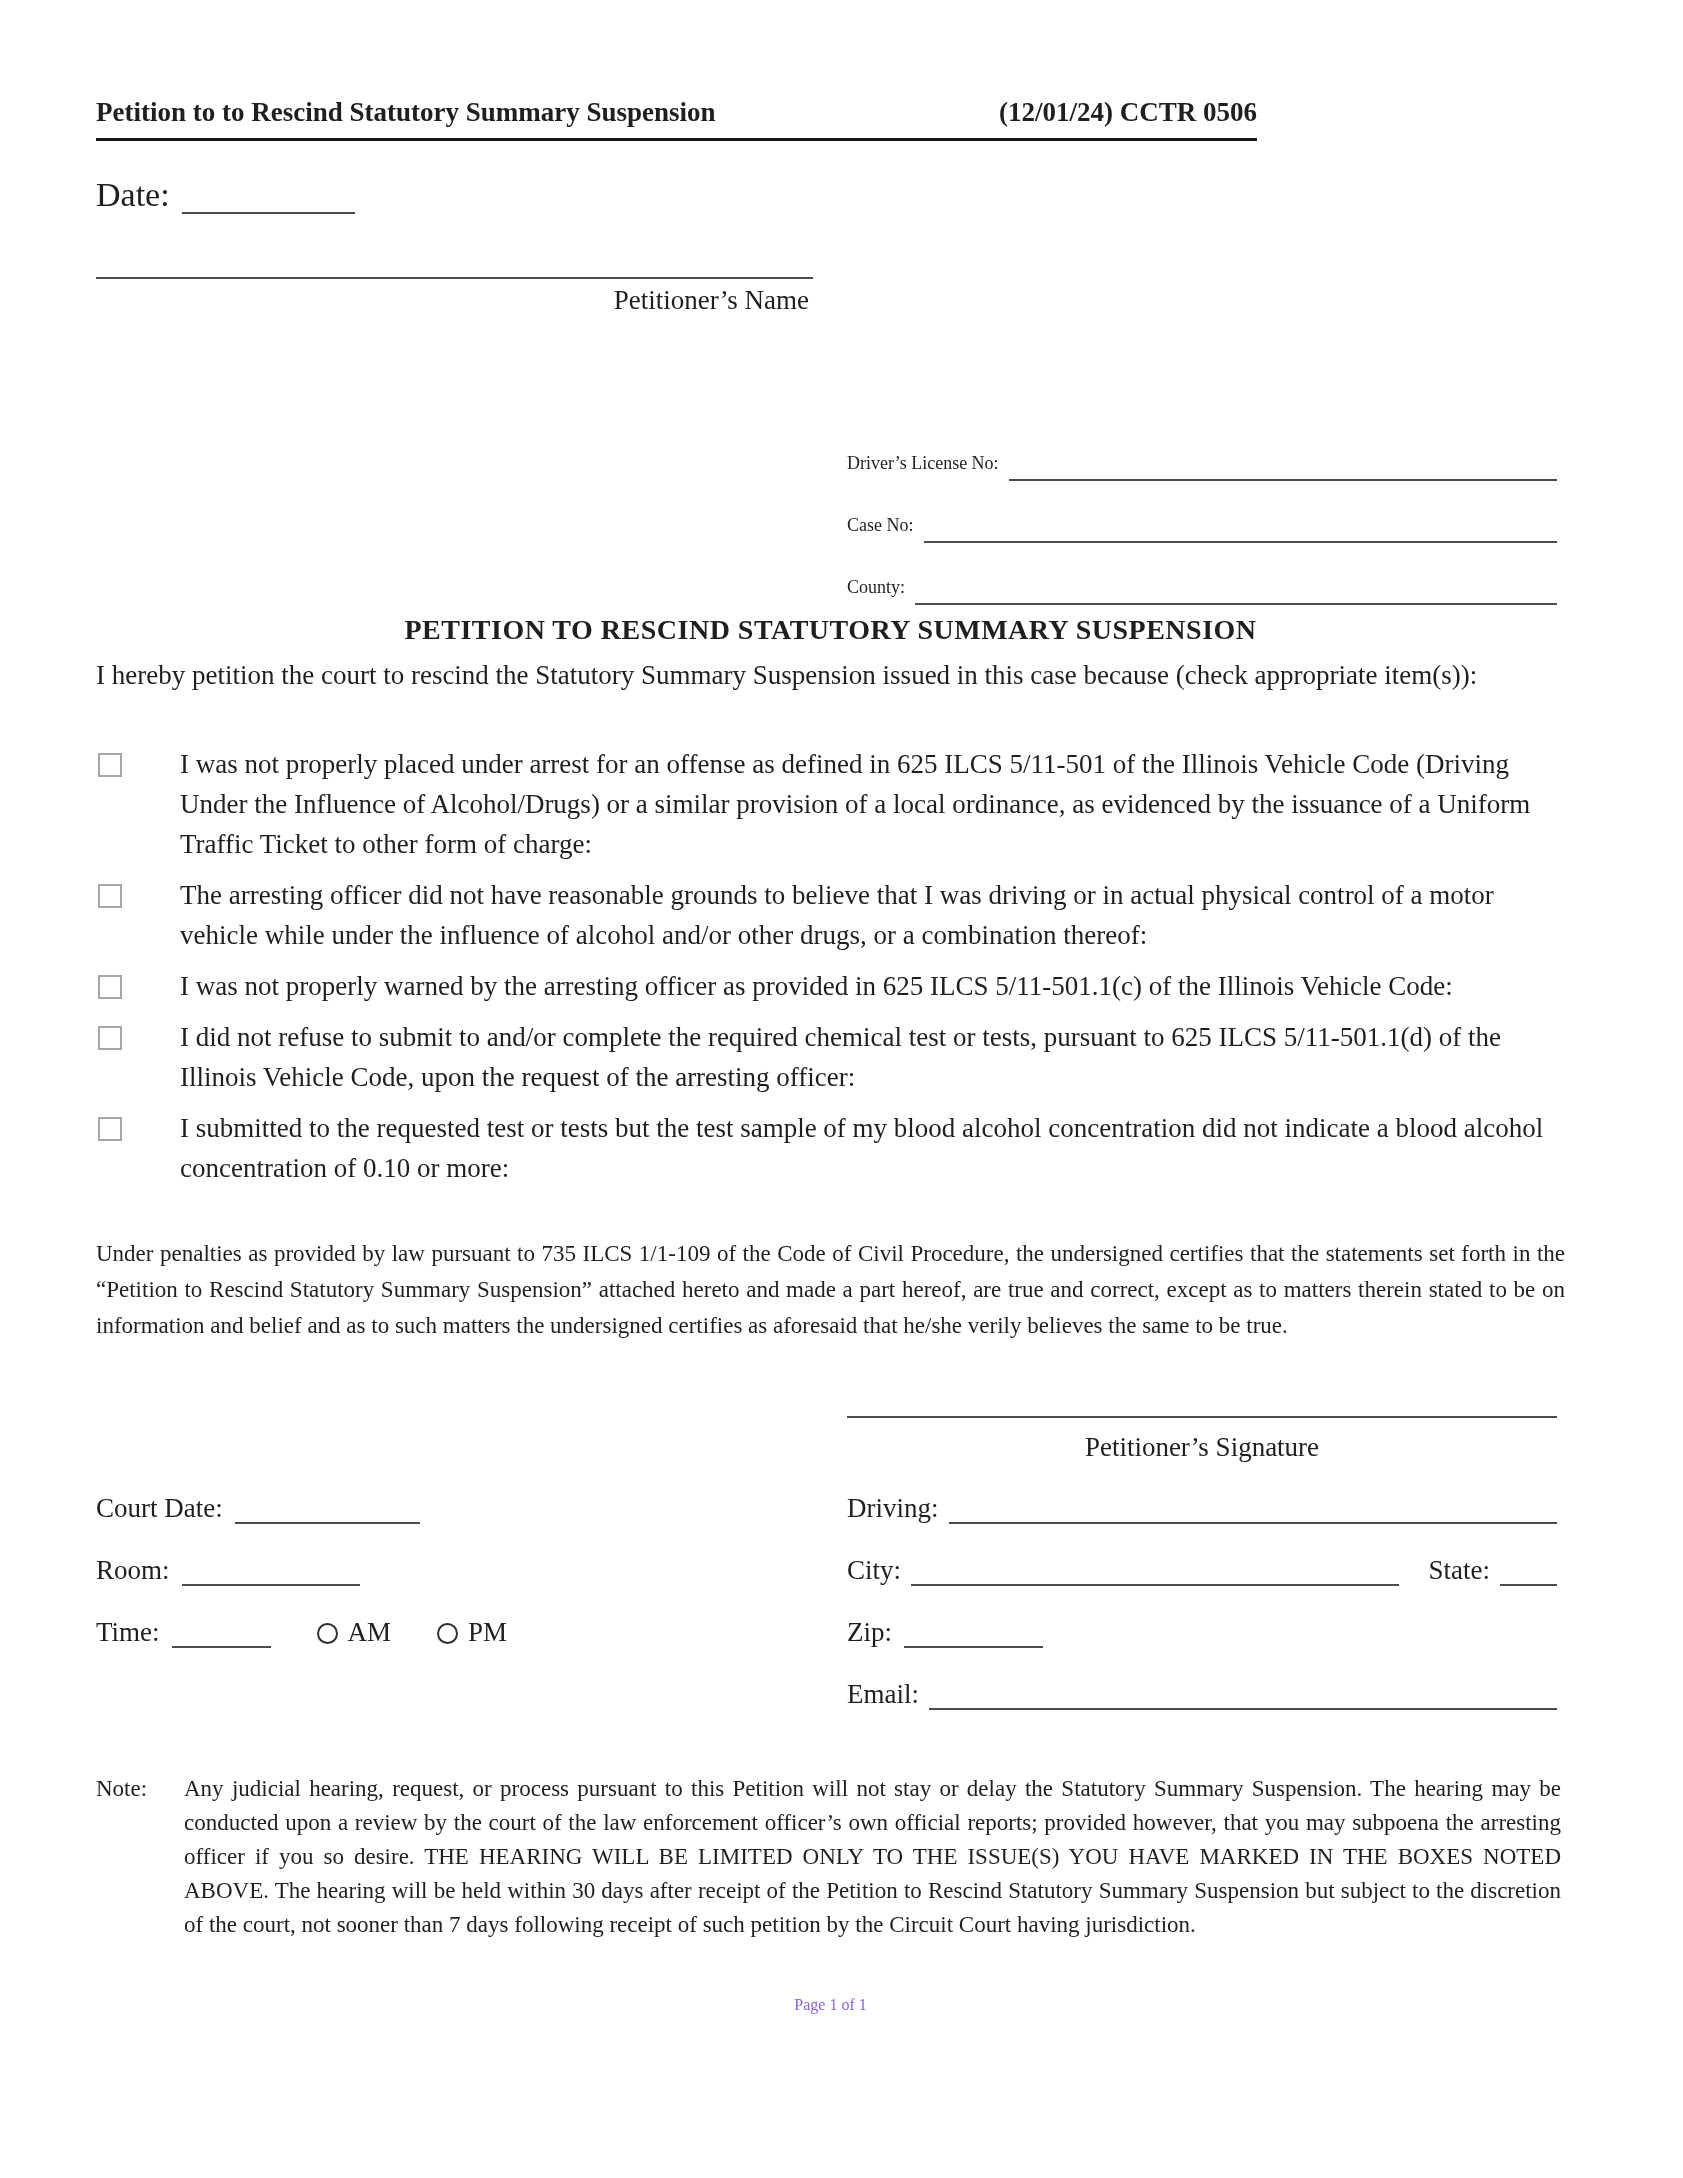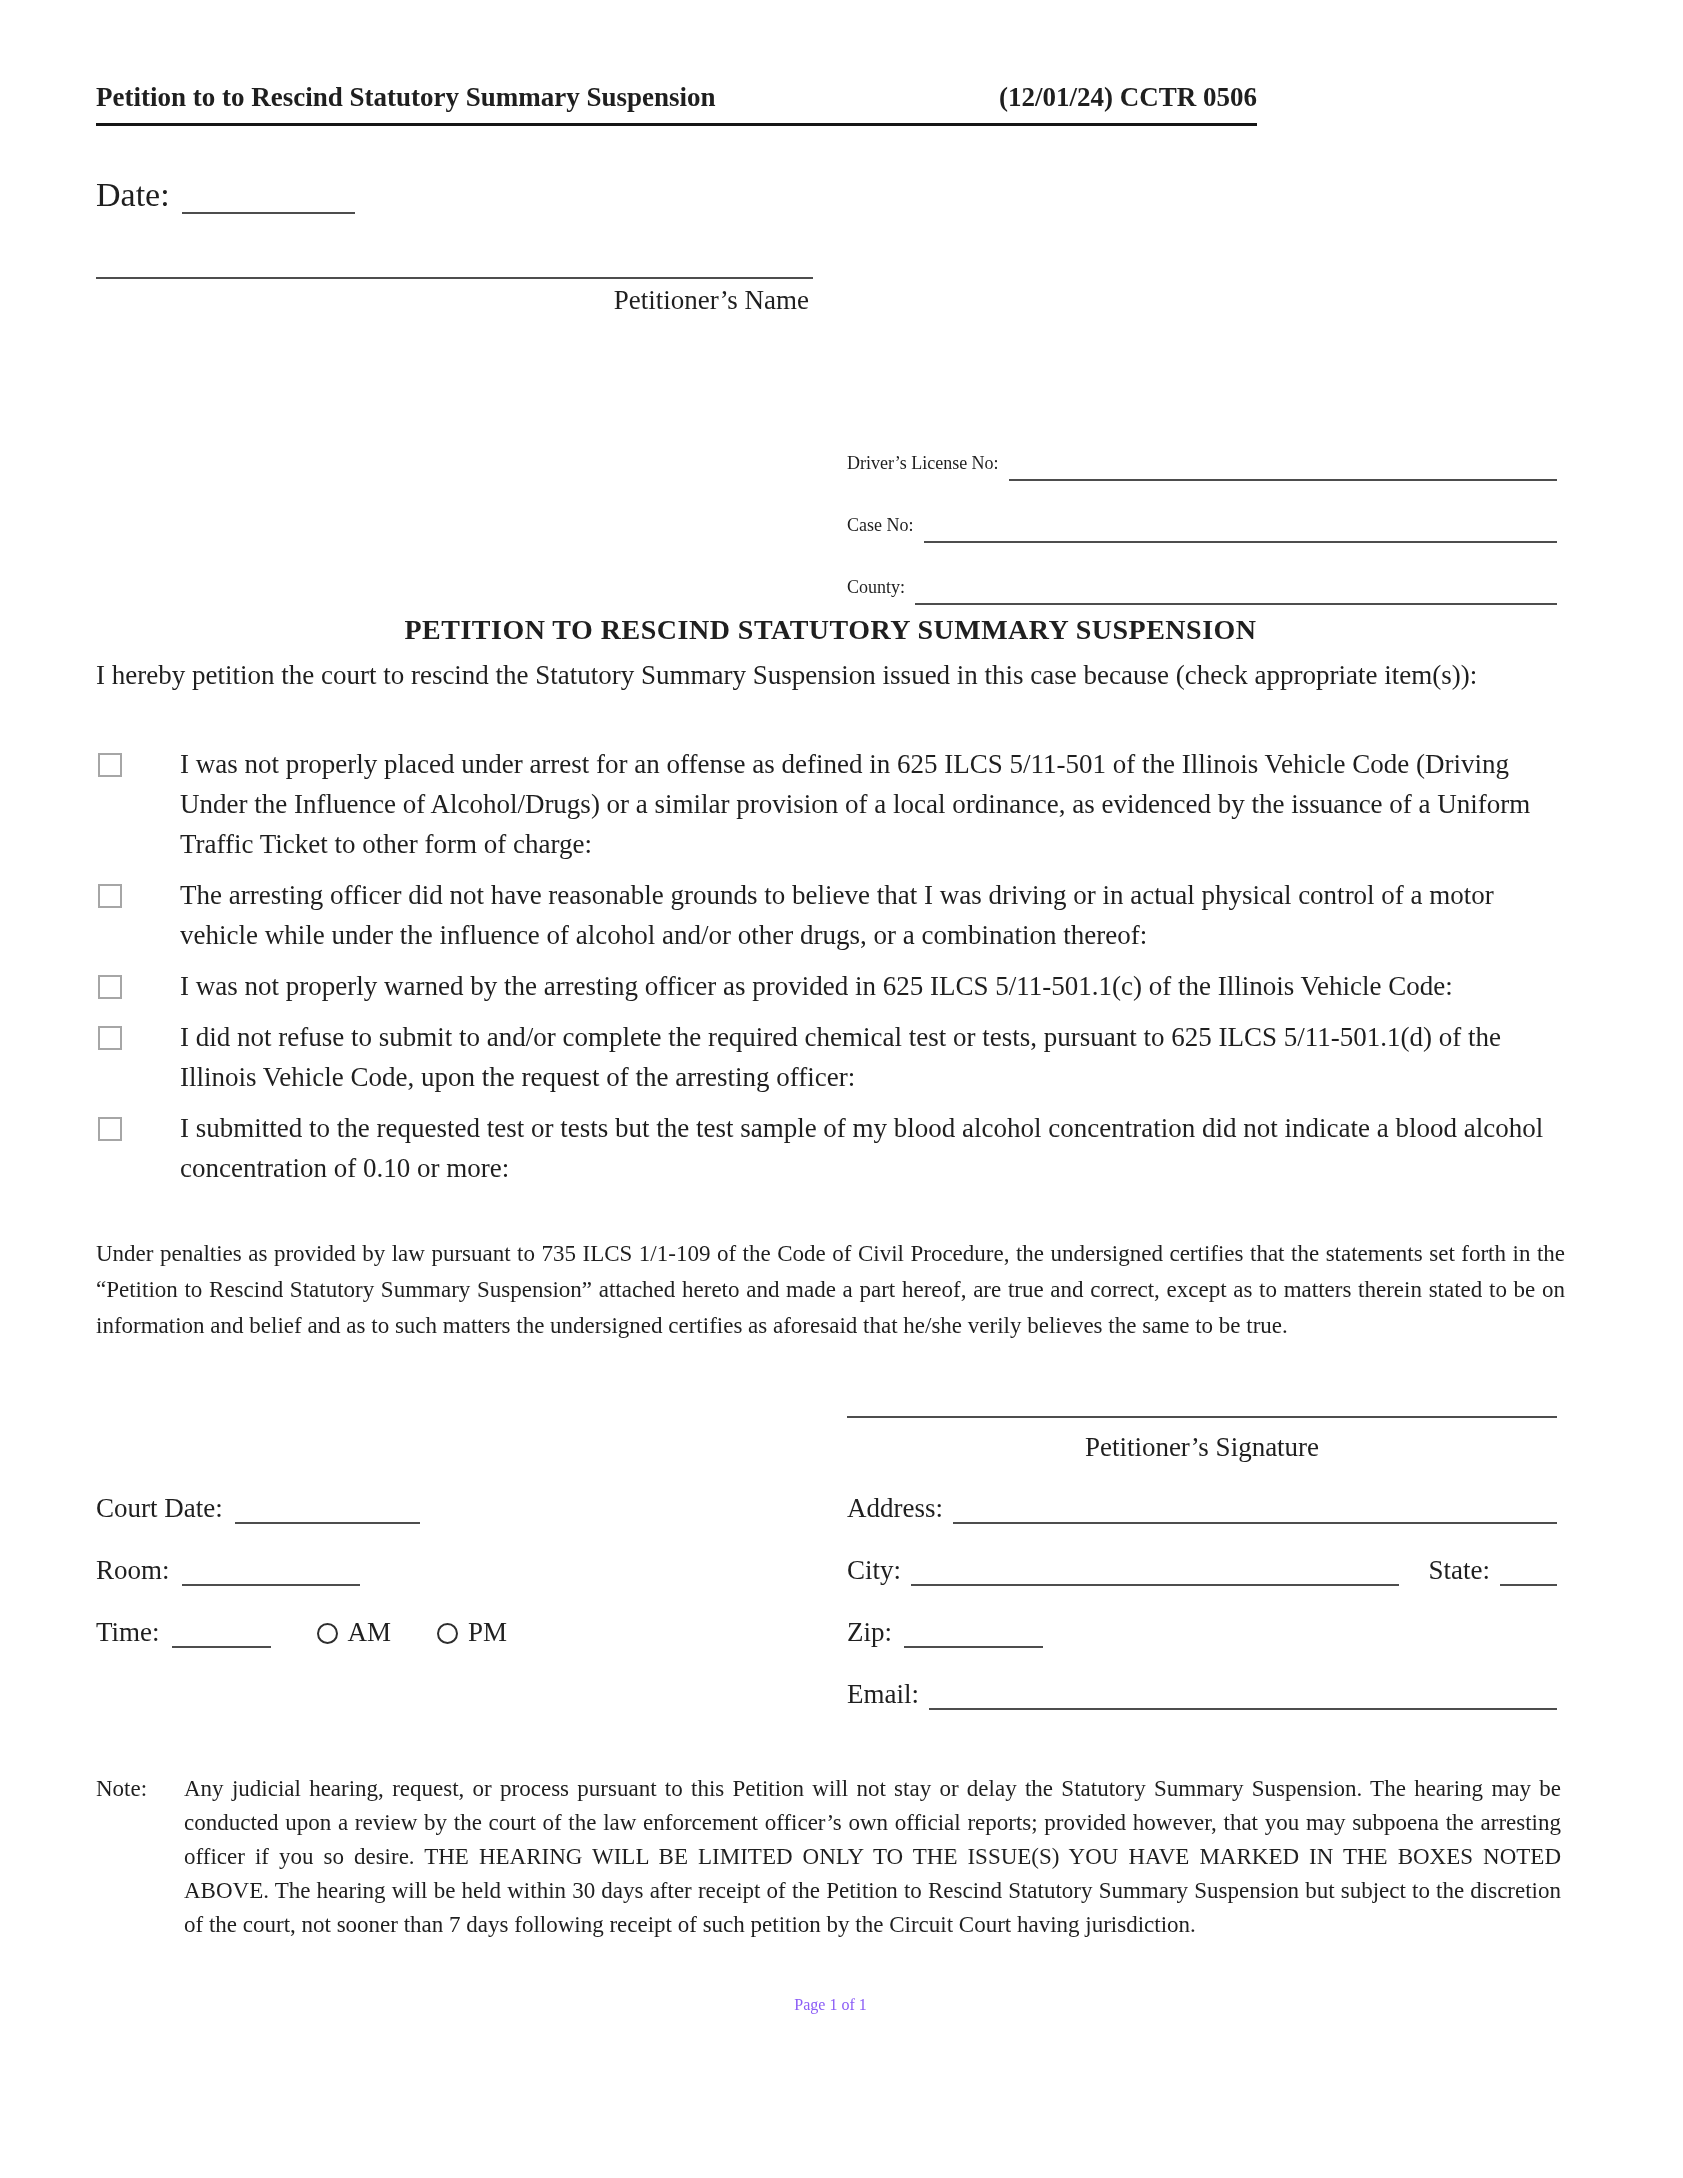--- a/index.html
+++ b/index.html
@@ -9,21 +9,21 @@
     height: 2178px;
     background: #ffffff;
     font-family: "Liberation Serif", "DejaVu Serif", serif;
     color: #1f1f1f;
     overflow: hidden;
   }
 
   
   .header {
     position: absolute;
-    left: 96px; top: 82px;
+    left: 96px; top: 97px;
     width: 1161px;
     display: flex;
     justify-content: space-between;
     align-items: flex-start;
     padding-bottom: 10px;
     border-bottom: 3px solid #161616;
     font-size: 27px;
     font-weight: bold;
   }
 
@@ -228,21 +228,21 @@
       </span>
       <span class="radio-group">
         <span class="radio"></span>
         <span>PM</span>
       </span>
     </div>
   </div>
 
   <div class="right-fields">
     <div class="f-row">
-      <span>Address:</span>
+      <span>Driving:</span>
       <span class="fill-line addr-line"></span>
     </div>
     <div class="f-row">
       <span>City:</span>
       <span class="fill-line city-line"></span>
       <span>State:</span>
       <span class="fill-line state-line"></span>
     </div>
     <div class="f-row">
       <span>Zip:</span>

